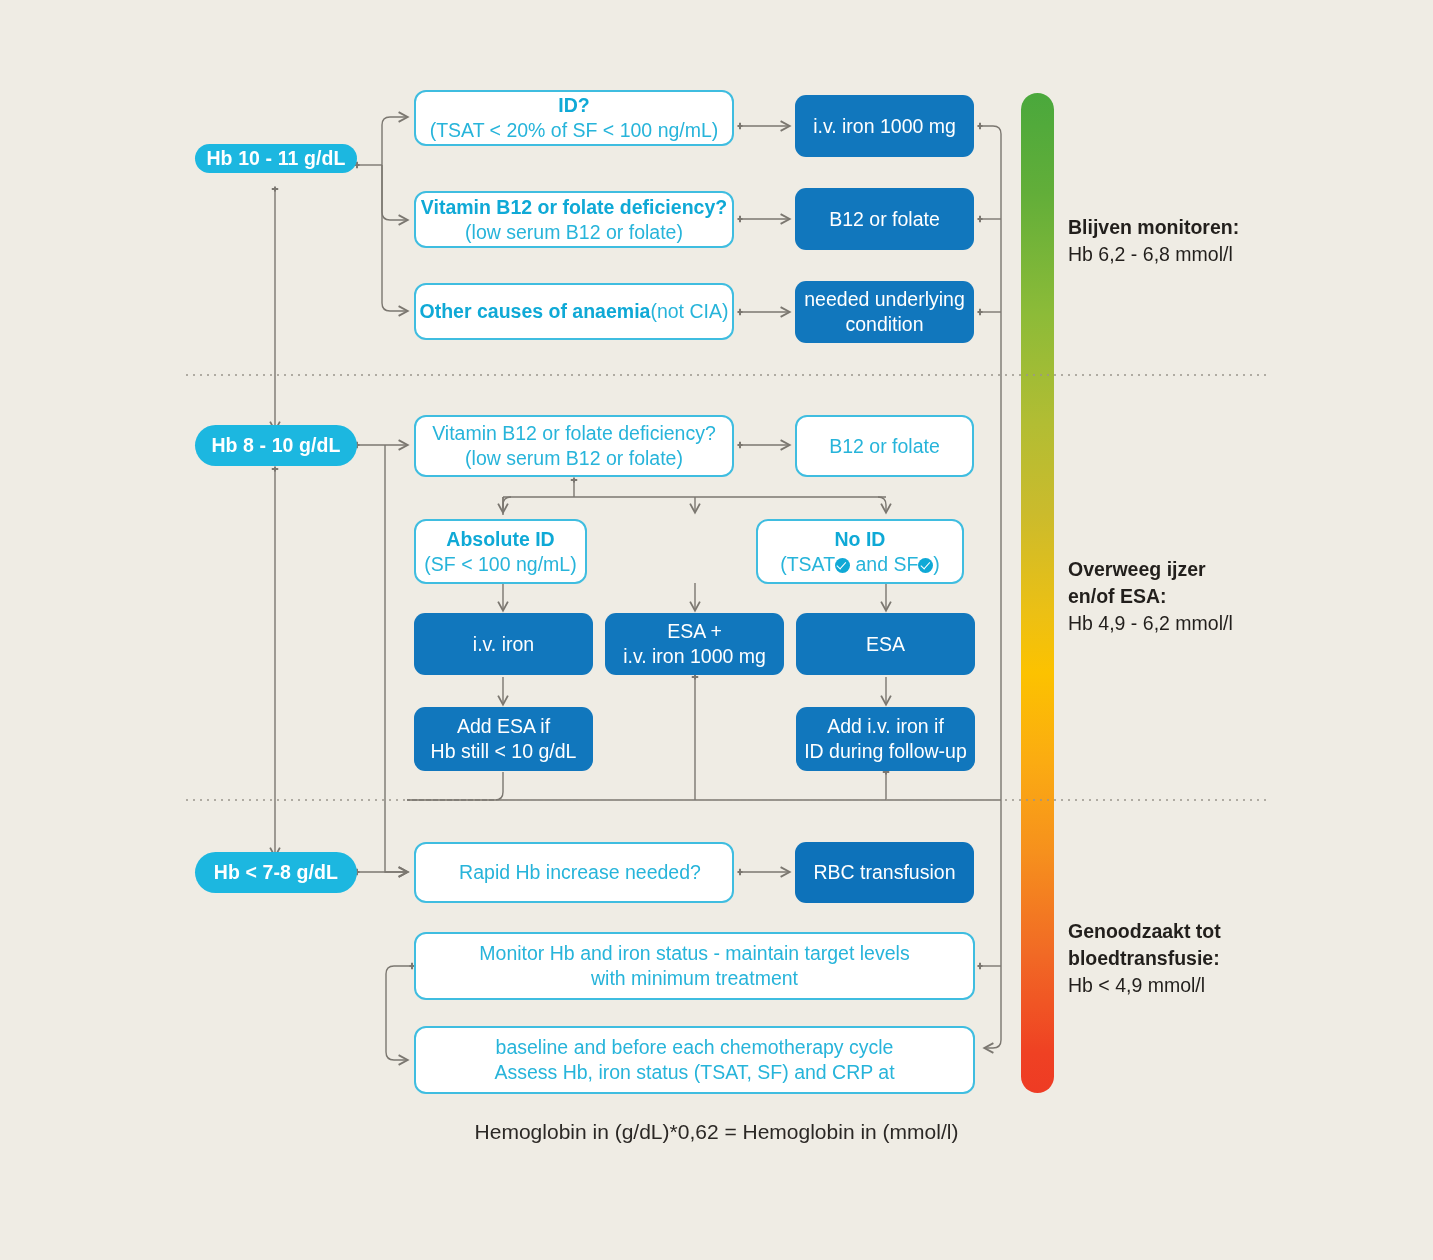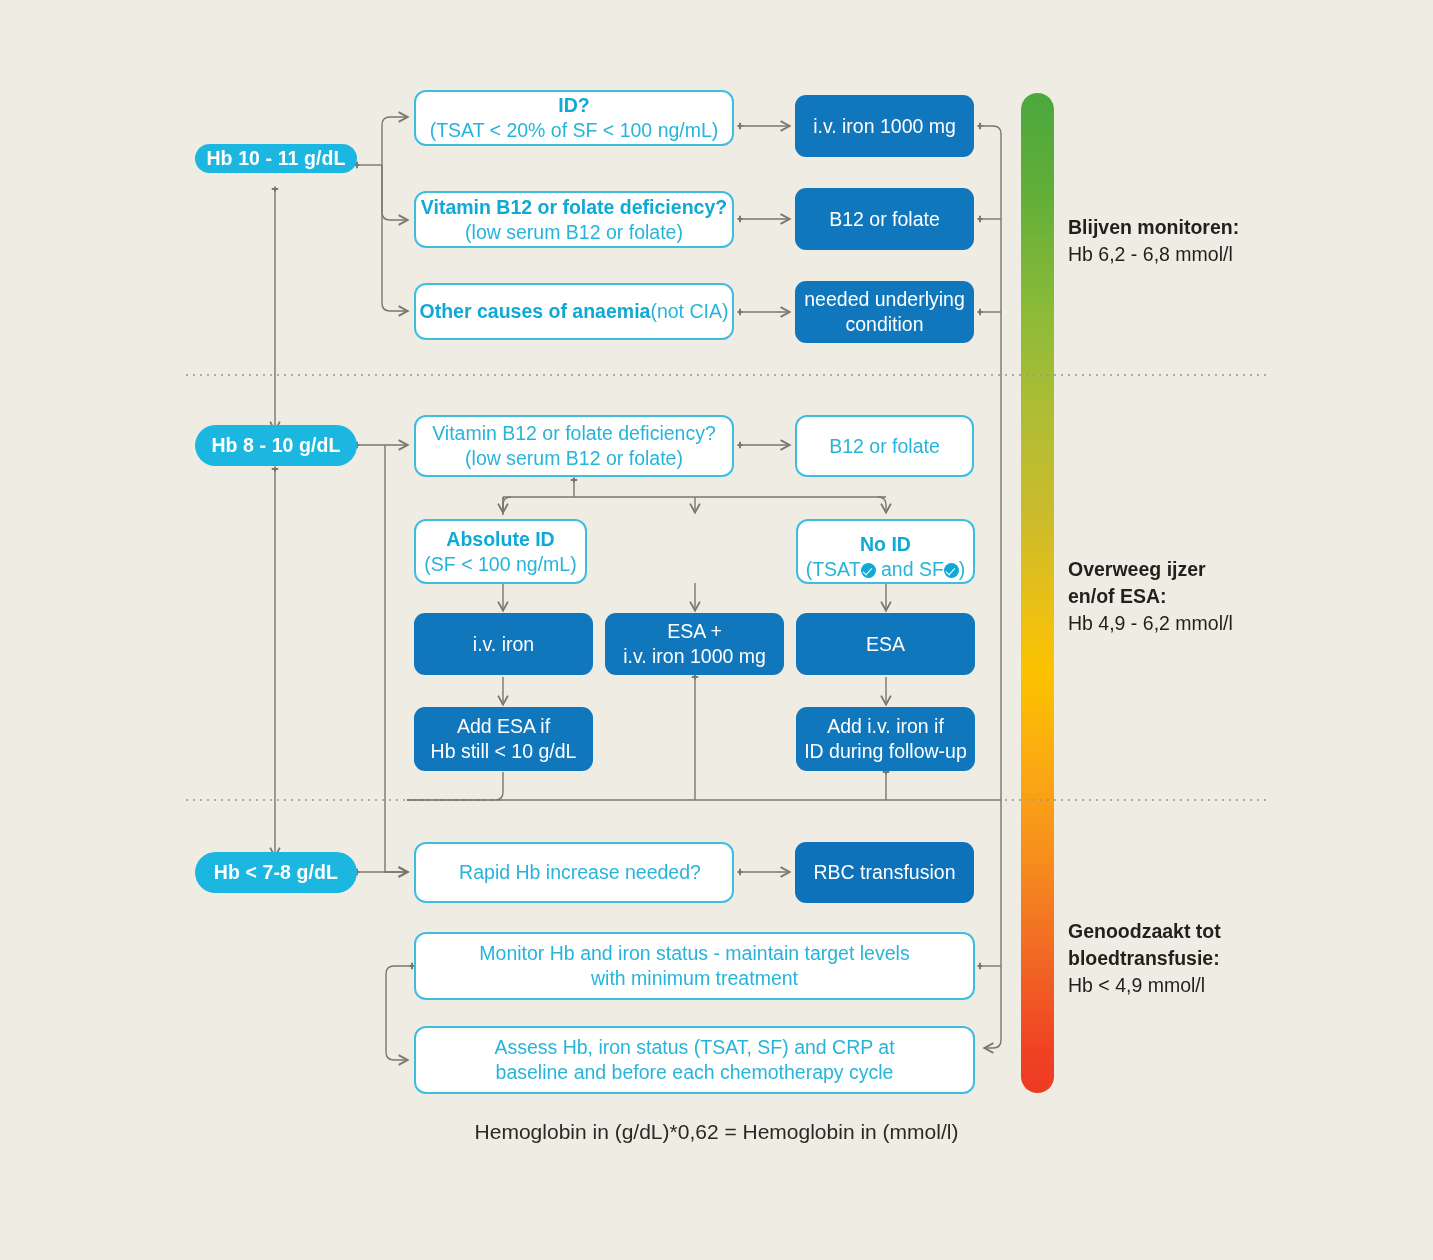--- a/index.html
+++ b/index.html
@@ -217,21 +217,21 @@
     <span class="ln">(low serum B12 or folate)</span>
   </div>
   <div class="node card" style="left:795px;top:415px;width:179px;height:62px;">
     <span>B12 or folate</span>
   </div>
 
   <div class="node card" style="left:414px;top:519px;width:173px;height:65px;flex-direction:column;">
     <span class="ln b">Absolute ID</span>
     <span class="ln"><span>(SF &lt; 100 ng/mL)</span></span>
   </div>
-  <div class="node card" style="left:796px;top:519px;width:179px;height:65px;flex-direction:column;justify-content:flex-end;">
+  <div class="node card" style="left:756px;top:519px;width:208px;height:65px;flex-direction:column;">
     <span class="ln b">No ID</span>
     <span class="ln"><span>(TSAT</span><span class="chk"></span><span> and SF</span><span class="chk"></span><span>)</span></span>
   </div>
 
   <div class="node blue" style="left:414px;top:613px;width:179px;height:62px;flex-direction:column;">
     <span class="ln">i.v. iron</span>
   </div>
   <div class="node blue" style="left:605px;top:613px;width:179px;height:62px;flex-direction:column;">
     <span class="ln">ESA +</span>
     <span class="ln">i.v. iron 1000 mg</span>
@@ -257,22 +257,22 @@
   </div>
   <div class="node blue dark" style="left:795px;top:842px;width:179px;height:61px;">
     <span>RBC transfusion</span>
   </div>
 
   <div class="node card" style="left:414px;top:932px;width:561px;height:68px;flex-direction:column;">
     <span class="ln">Monitor Hb and iron status - maintain target levels</span>
     <span class="ln">with minimum treatment</span>
   </div>
   <div class="node card" style="left:414px;top:1026px;width:561px;height:68px;flex-direction:column;">
+    <span class="ln">baseline and before each chemotherapy cycle</span>
     <span class="ln">Assess Hb, iron status (TSAT, SF) and CRP at</span>
-    <span class="ln">baseline and before each chemotherapy cycle</span>
   </div>
 
   <div class="gradbar"></div>
 
   <div class="legend" style="left:1068px;top:214px;">
     <div class="hd">Blijven monitoren:</div>
     <div>Hb 6,2 - 6,8 mmol/l</div>
   </div>
   <div class="legend" style="left:1068px;top:556px;">
     <div class="hd">Overweeg ijzer</div>

